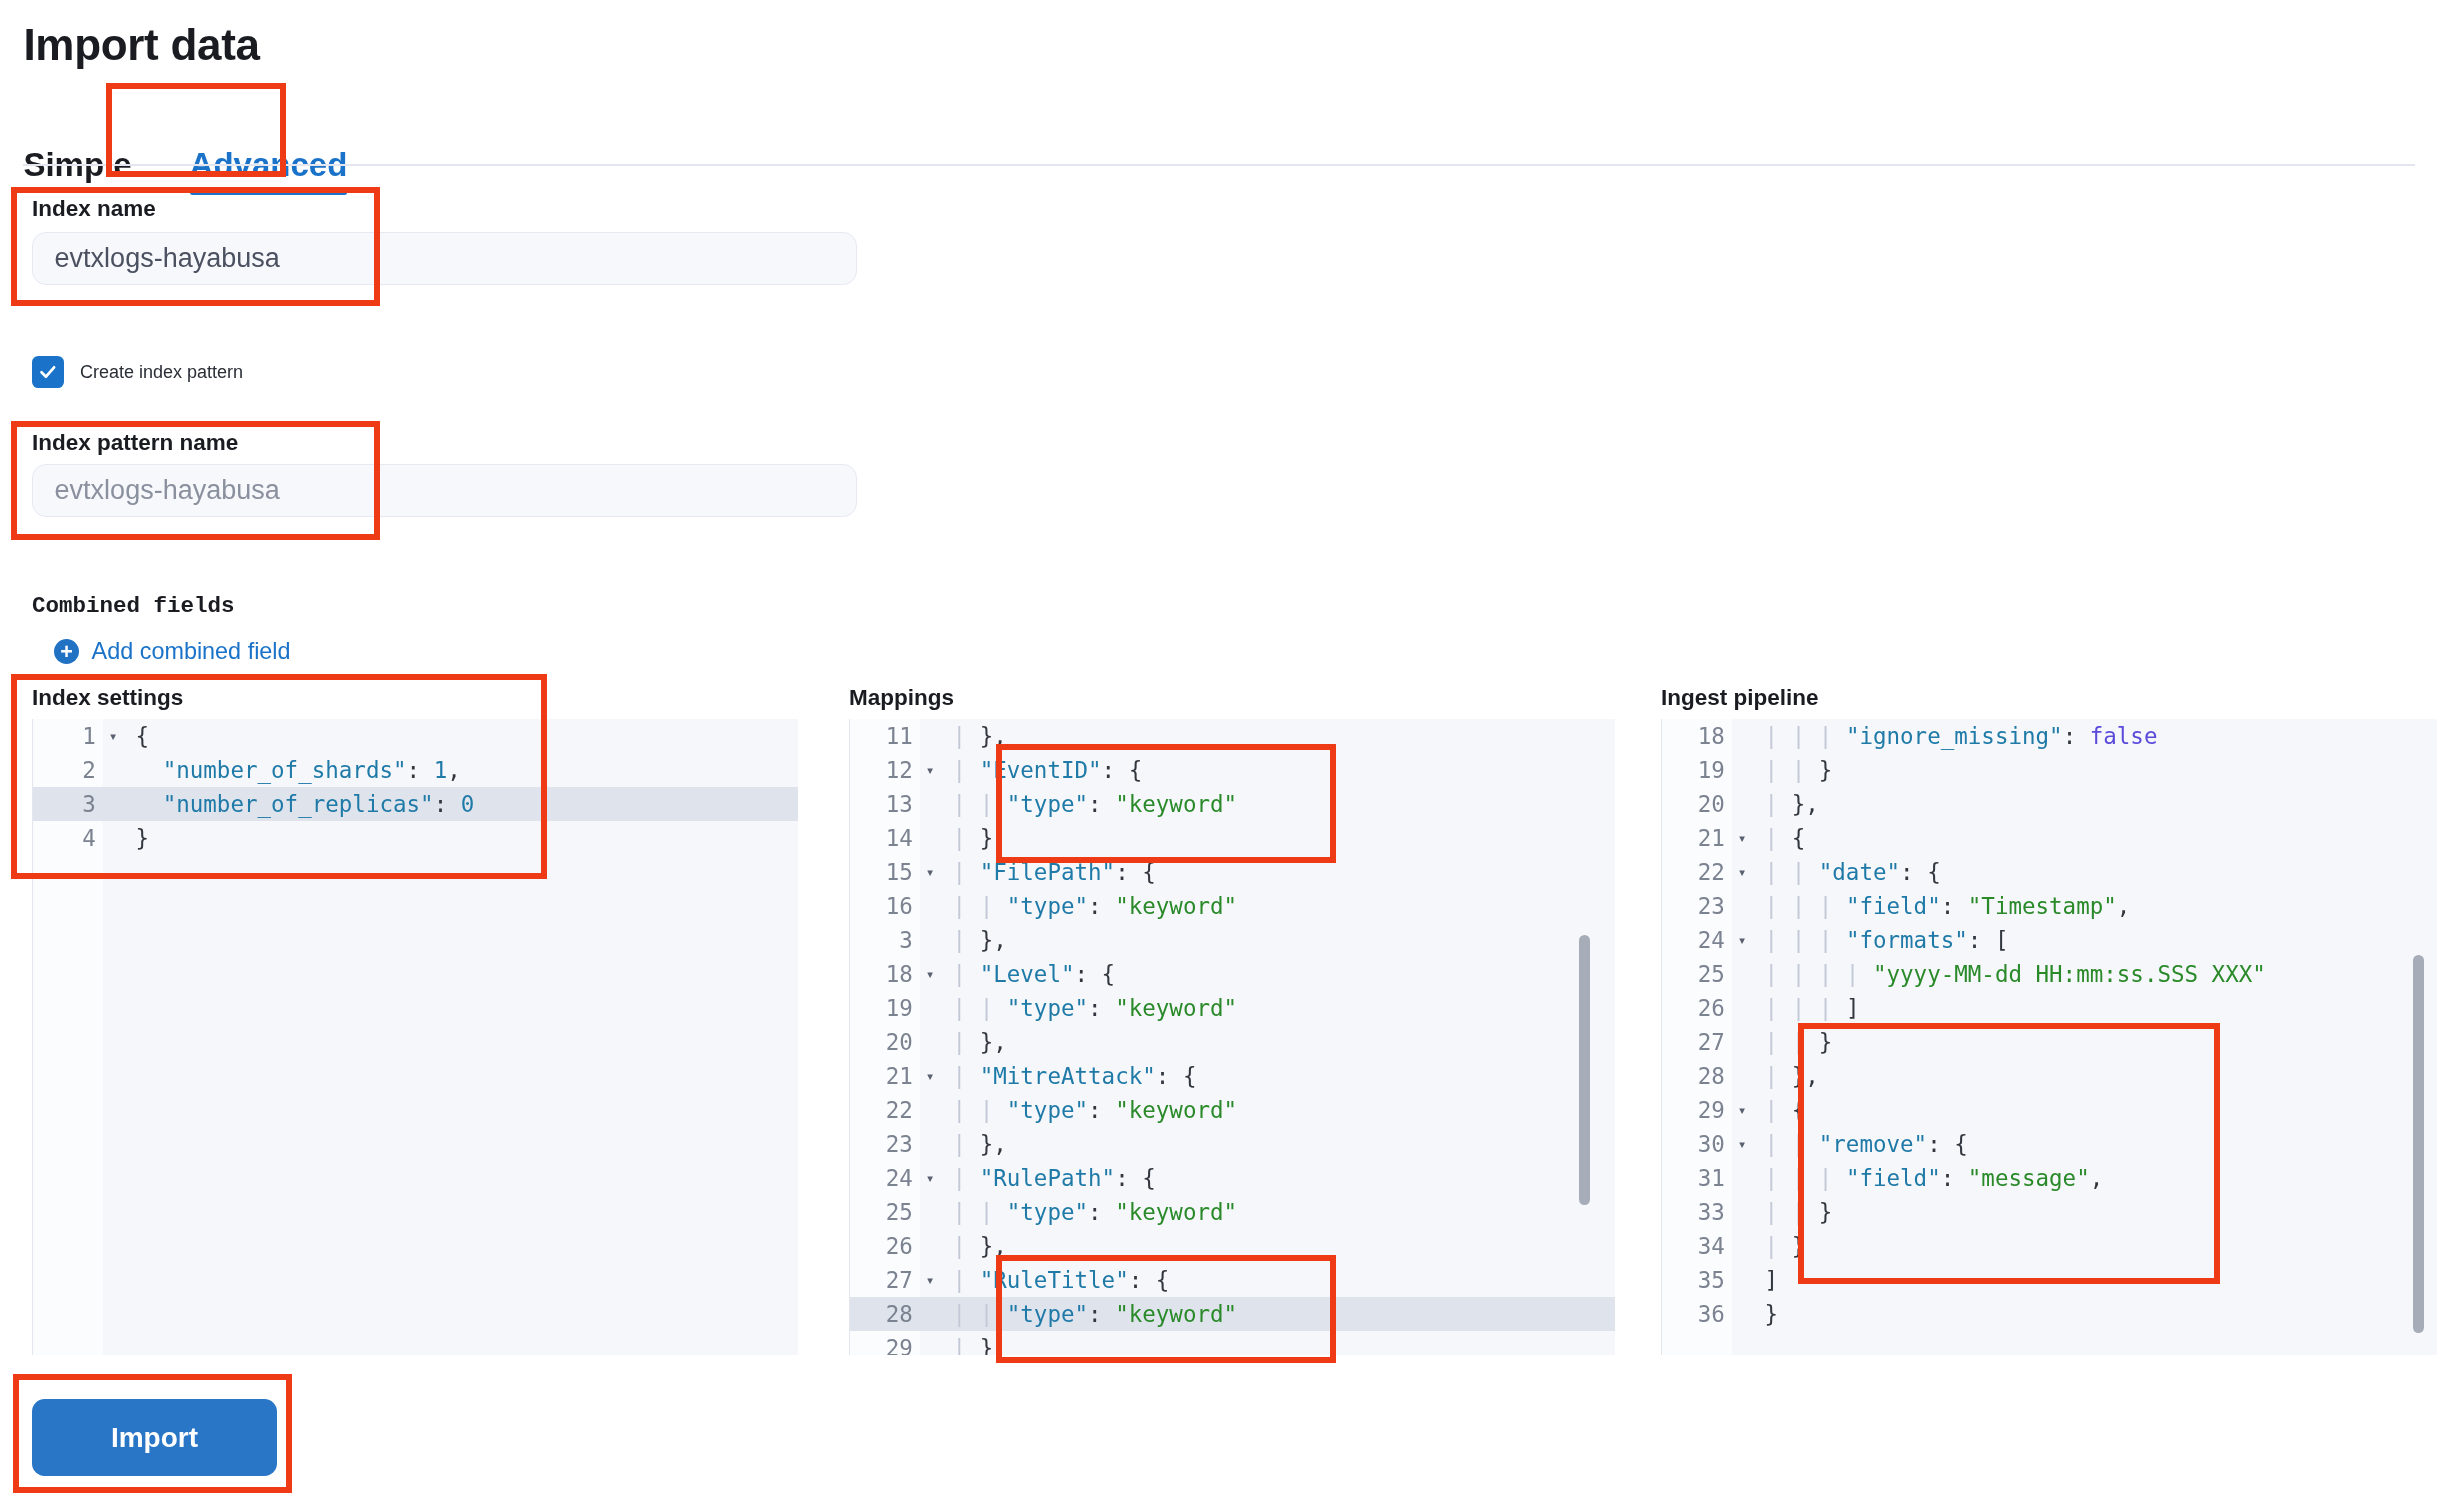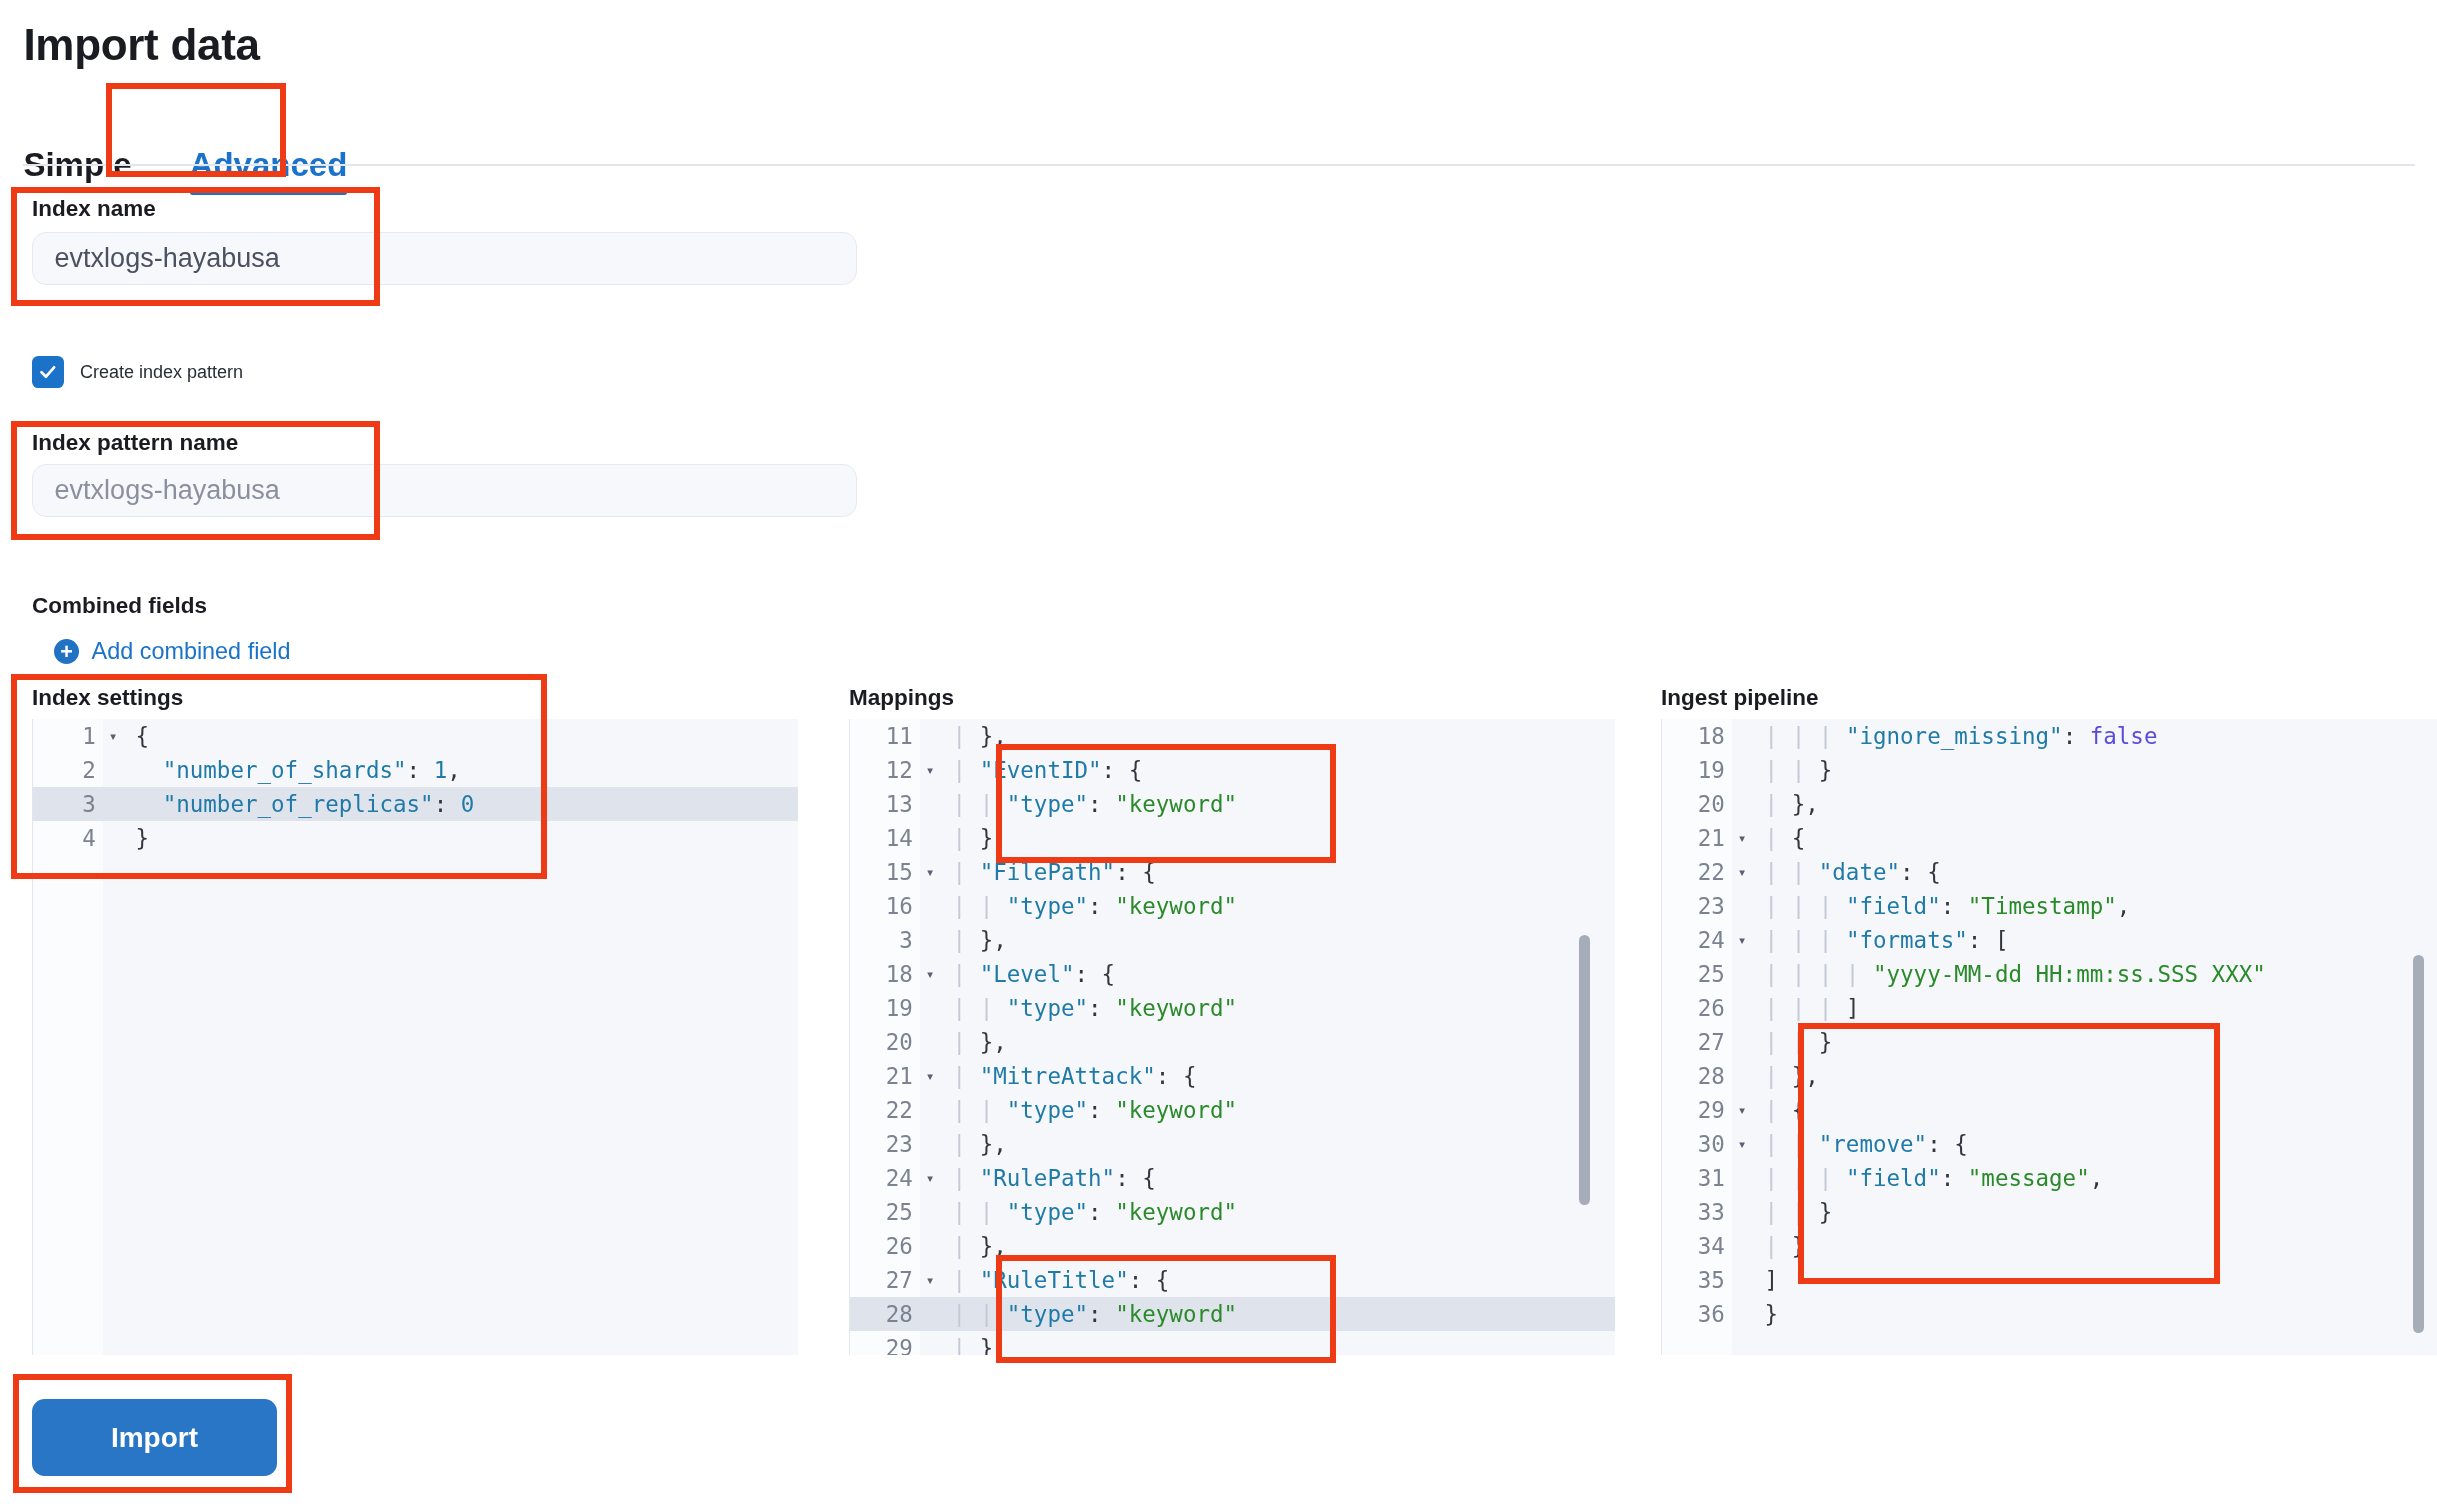--- a/index.html
+++ b/index.html
@@ -67,21 +67,21 @@
   .checkbox {
     width: 32px; height: 32px; border-radius: 6.3px;
     background: #1a73c9; display: flex; align-items: center;
     justify-content: center;
   }
   .checkbox svg { display:block; }
   .checkbox-label { font-size: 18px; color: #2a2e36; }
 
   
   .section-head {
-    position: absolute; font-size: 22.5px; font-weight: 700; color: #1a1c21;
+    position: absolute; font-size: 22.5px; font-weight: 700; color: #1a1c21; font-family: Liberation Mono, monospace;
   }
   .add-link {
     position: absolute; left: 54px; top: 638px;
     display: flex; align-items: center; gap: 12.6px;
     color: #1a73c9; font-size: 23.4px; cursor: pointer; font-weight: 400;
   }
   .plus-icon {
     width: 25px; height: 25px; border-radius: 50%; background: #2272c4;
     display:flex; align-items:center; justify-content:center; color:#fff;
     font-size: 21.6px; line-height: 1; font-weight: 700;

